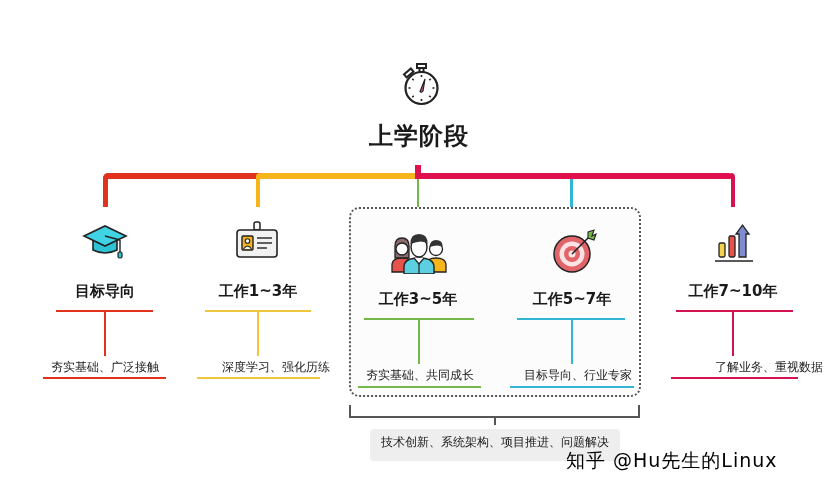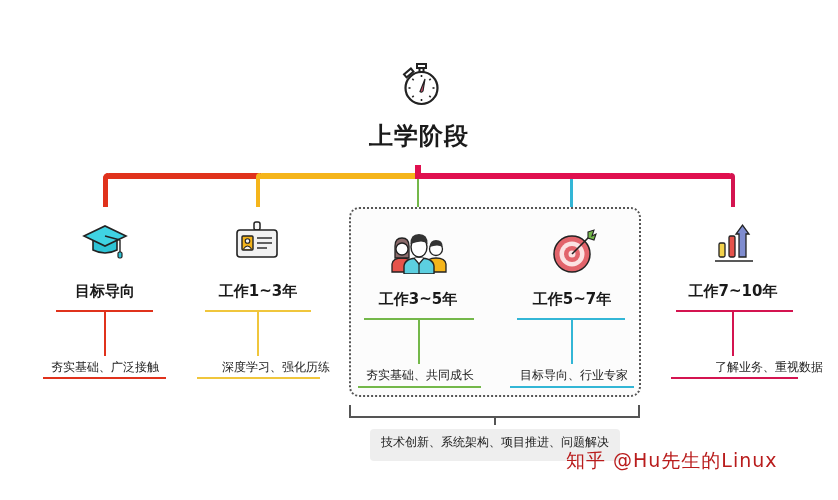--- a/index.html
+++ b/index.html
@@ -5,21 +5,21 @@
   html,body{margin:0;padding:0;background:#ffffff;}
   body{width:838px;height:500px;position:relative;overflow:hidden;font-family:"DejaVu Sans","Liberation Sans",sans-serif;color:#1a1a1a;}
   .abs{position:absolute;}
   .title{left:0;width:838px;top:120px;text-align:center;font-size:24px;font-weight:bold;letter-spacing:1px;}
   .stage-title{font-size:15px;font-weight:bold;text-align:center;white-space:nowrap;}
   .stage-desc{font-size:12px;text-align:center;white-space:nowrap;color:#222;}
   .hline{height:2px;}
   .vline{width:2px;}
   .dashed-box{left:349px;top:207px;width:292px;height:190px;border:2px dotted #555;border-radius:10px;box-sizing:border-box;background:#fcfcfc;}
   .summary{left:370px;top:429px;width:250px;height:32px;background:#eeeeee;border-radius:4px;font-size:12px;font-weight:normal;text-align:center;line-height:26px;}
-  .watermark{left:566px;top:448px;font-size:19px;color:#b91c1c;white-space:nowrap;letter-spacing:1px;}
+  .watermark{left:566px;top:448px;font-size:19px;color:#000000;white-space:nowrap;letter-spacing:1px;}
 </style>
 </head>
 <body>
 
 <div class="abs" style="left:398px;top:62px;width:46px;height:46px;">
   <svg width="46" height="46" viewBox="0 0 46 46">
     <rect x="19" y="2" width="9" height="4" fill="#fff" stroke="#222" stroke-width="2"></rect>
     <rect x="21.5" y="6" width="4" height="4" fill="#fff" stroke="#222" stroke-width="2"></rect>
     <g transform="rotate(-40 11 12)">
         <rect x="7" y="9" width="9" height="4" fill="#fff" stroke="#222" stroke-width="2"></rect>
@@ -113,21 +113,21 @@
     <circle cx="22" cy="26" r="12.5" fill="#fbe3e3"></circle>
     <circle cx="22" cy="26" r="8" fill="#e2646b"></circle>
     <circle cx="22" cy="26" r="3.5" fill="#fbe3e3"></circle>
     <line x1="22" y1="26" x2="42" y2="6" stroke="#222" stroke-width="1.6"></line>
     <path d="M38 4 L44 2 L42 8 L46 6 L44 12 L38 10 Z" fill="#74b84a" stroke="#222" stroke-width="1.1"></path>
   </svg>
 </div>
 <div class="abs stage-title" style="left:512px;top:290px;width:120px;">工作5~7年</div>
 <div class="abs hline" style="left:517px;top:318px;width:108px;background:#33b6d6;"></div>
 <div class="abs vline" style="left:571px;top:318px;height:46px;background:#33b6d6;"></div>
-<div class="abs stage-desc" style="left:504px;top:367px;width:140px;">目标导向、行业专家</div>
+<div class="abs stage-desc" style="left:492px;top:367px;width:140px;text-align:right;">目标导向、行业专家</div>
 <div class="abs hline" style="left:510px;top:386px;width:124px;background:#33b6d6;"></div>
 
 <div class="abs" style="left:713px;top:222px;width:44px;height:42px;">
   <svg width="44" height="42" viewBox="0 0 44 42">
     <rect x="6" y="21" width="6" height="14" rx="1.5" fill="#f3d24c" stroke="#222" stroke-width="1.3"></rect>
     <rect x="16" y="14" width="6" height="21" rx="1.5" fill="#e5534b" stroke="#222" stroke-width="1.3"></rect>
     <path d="M26 35 V12 H23 L29.5 3 L36 12 H33 V35 Z" fill="#7f8ccf" stroke="#222" stroke-width="1.3"></path>
     <line x1="2" y1="39" x2="40" y2="39" stroke="#222" stroke-width="1.6"></line>
   </svg>
 </div>

